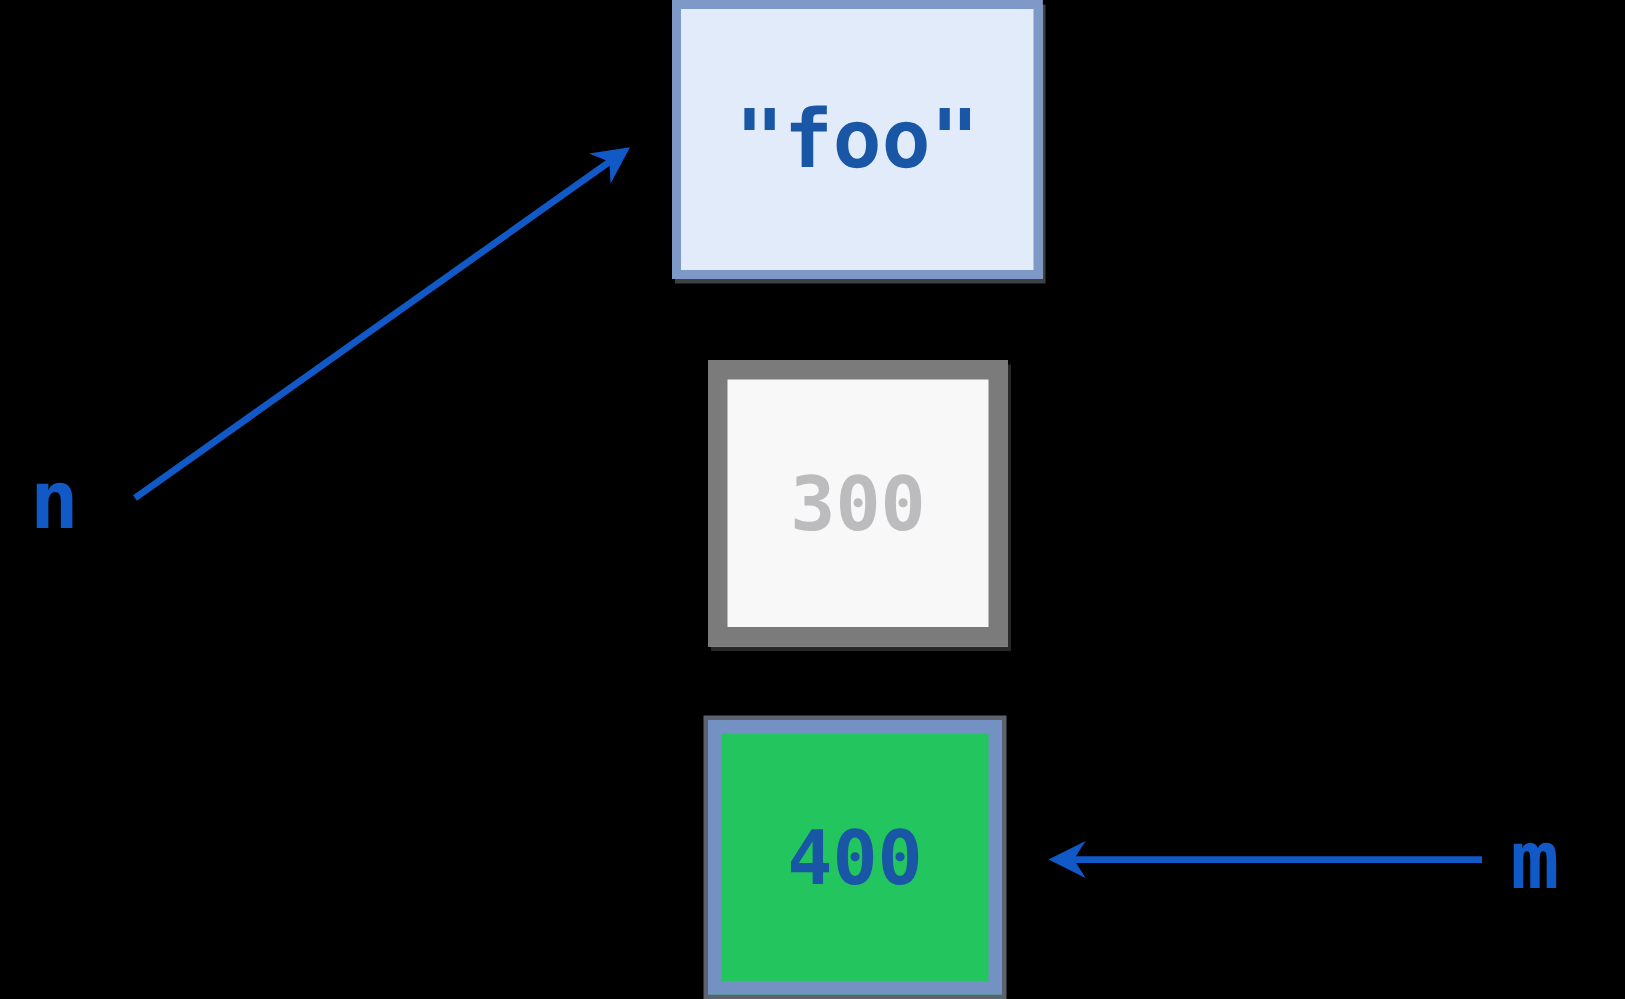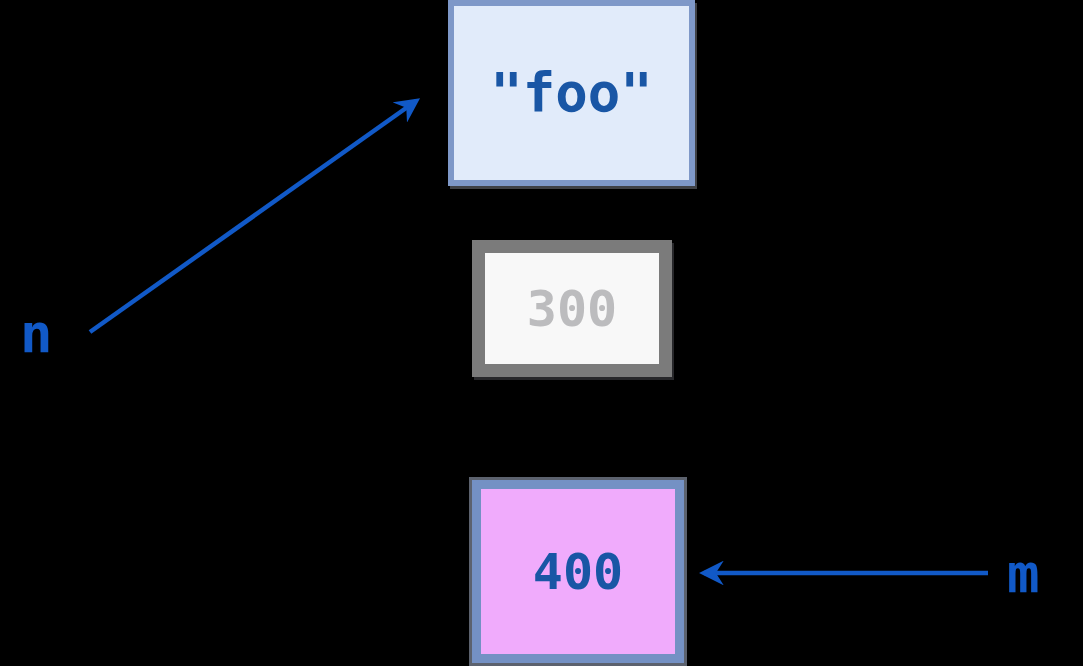--- a/index.html
+++ b/index.html
@@ -37,32 +37,32 @@
     width: 247px;
     height: 186px;
     background: #e1ebfa;
     border: 6px solid #7e98c8;
     box-shadow: 2px 3px 0 rgba(115,118,128,0.55);
   }
   .box-300 {
     left: 472px;
     top: 240px;
     width: 200px;
-    height: 137px;
+    height: 191px;
     background: #f8f8f8;
     border: 13px solid #7b7b7b;
     box-shadow: 2px 3px 0 rgba(80,80,85,0.5);
     text-align: right;
   }
   .box-400 {
     left: 472px;
     top: 480px;
-    width: 212px;
+    width: 196px;
     height: 183px;
-    background: #f0abfc;
+    background: #22c55e;
     border: 9px solid #7491c4;
     box-shadow: 0 0 0 3px #5c626e;
   }
   .obj-value {
     font-weight: bold;
     font-size: 50px;
     line-height: 1;
     white-space: pre;
   }
   .box-foo .obj-value {

